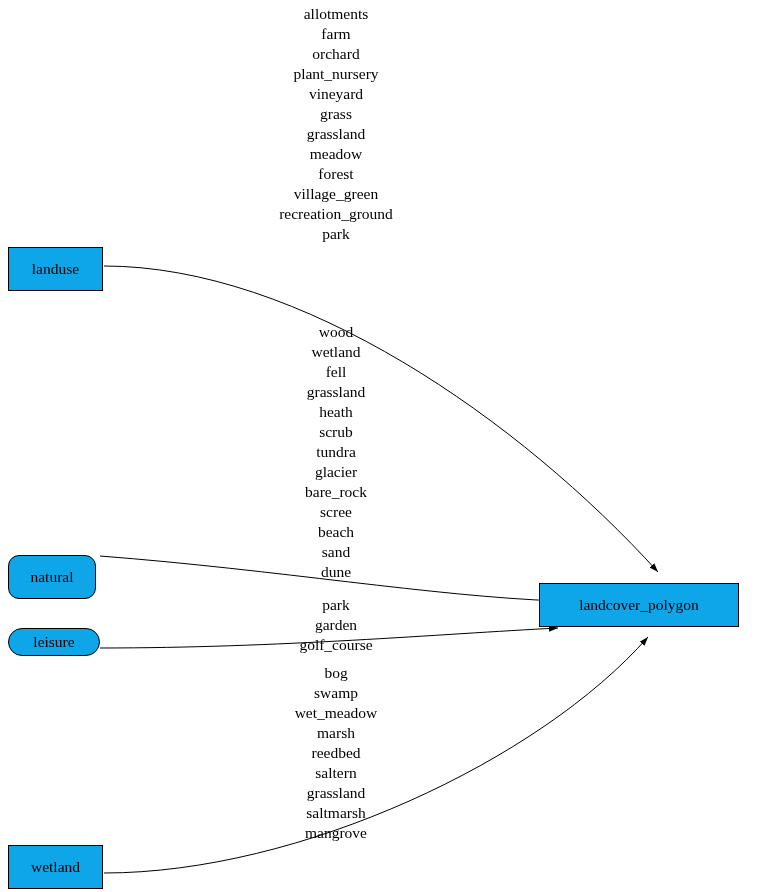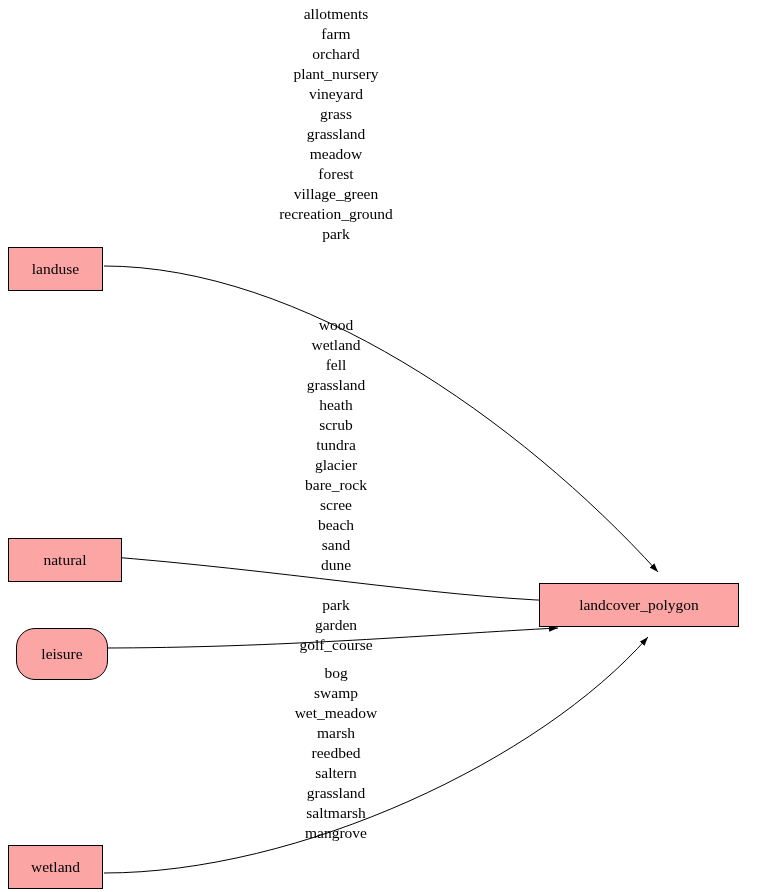--- a/index.html
+++ b/index.html
@@ -19,21 +19,21 @@
     position: absolute;
     left: 0;
     top: 0;
     width: 776px;
     height: 892px;
   }
   .node {
     position: absolute;
     box-sizing: border-box;
     border: 1px solid #000000;
-    background: #fca5a5;
+    background: #0ea5e9;
     font-family: "Liberation Serif", serif;
     font-size: 15.5px;
     color: #000000;
     display: flex;
     align-items: center;
     justify-content: center;
     white-space: nowrap;
   }
   .label-col {
     position: absolute;
@@ -66,25 +66,25 @@
 
     <path d="M100,648 C 280,648 440,634 558,628" fill="none" stroke="#000000" stroke-width="1" marker-end="url(#arrow)"></path>
 
     <path d="M104,873 C 300,873 540,760 648,637" fill="none" stroke="#000000" stroke-width="1" marker-end="url(#arrow)"></path>
   </svg>
 
   <div class="node" style="left:8px; top:247px; width:95px; height:44px;">
     <span>landuse</span>
   </div>
 
-  <div class="node" style="left:8px; top:538px; width:114px; height:44px;">
+  <div class="node" style="left:8px; top:555px; width:88px; height:44px;border-radius:11px;">
     <span>natural</span>
   </div>
 
-  <div class="node" style="left:16px; top:628px; width:92px; height:52px;border-radius:19px;">
+  <div class="node" style="left:8px; top:628px; width:92px; height:28px;border-radius:19px;">
     <span>leisure</span>
   </div>
 
   <div class="node" style="left:8px; top:845px; width:95px; height:44px;">
     <span>wetland</span>
   </div>
 
   <div class="node" style="left:539px; top:583px; width:200px; height:44px;">
     <span>landcover_polygon</span>
   </div>
@@ -97,21 +97,21 @@
     <div>vineyard</div>
     <div>grass</div>
     <div>grassland</div>
     <div>meadow</div>
     <div>forest</div>
     <div>village_green</div>
     <div>recreation_ground</div>
     <div>park</div>
   </div>
 
-  <div class="label-col" style="left:236px; top:315px; width:200px;">
+  <div class="label-col" style="left:236px; top:322px; width:200px;">
     <div>wood</div>
     <div>wetland</div>
     <div>fell</div>
     <div>grassland</div>
     <div>heath</div>
     <div>scrub</div>
     <div>tundra</div>
     <div>glacier</div>
     <div>bare_rock</div>
     <div>scree</div>

